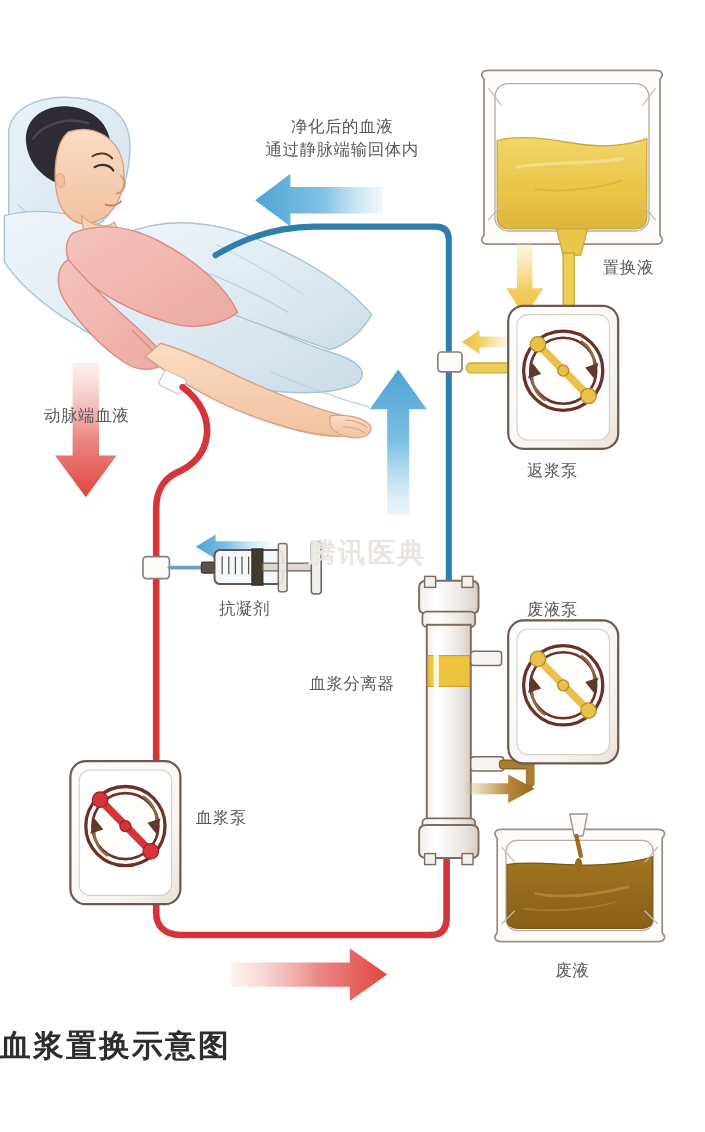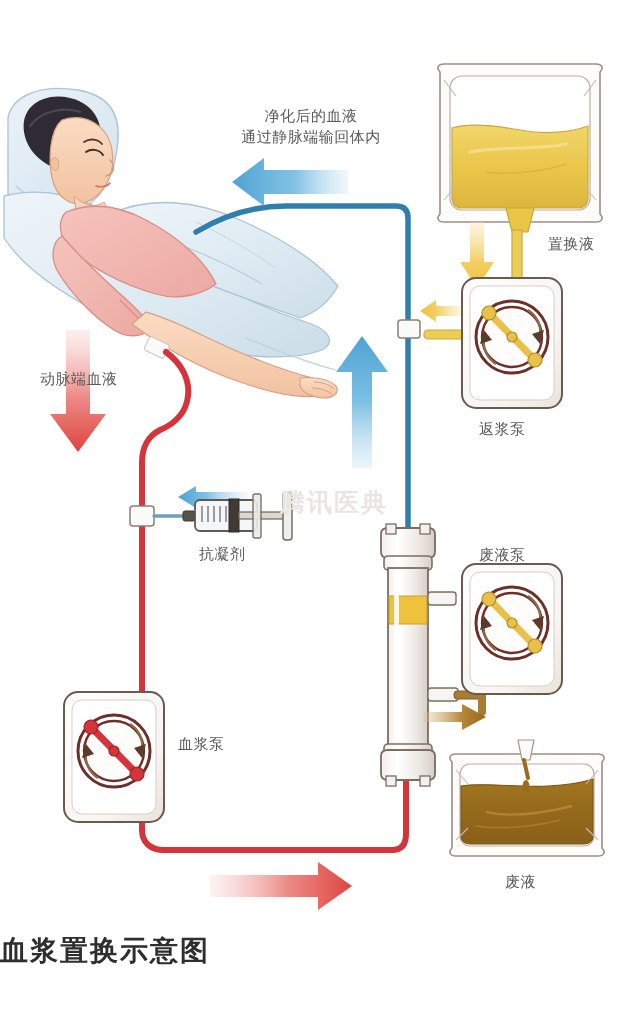--- a/index.html
+++ b/index.html
@@ -342,20 +342,21 @@
 
   <div class="lbl" style="left:548px;top:233px;">置换液</div>
 
   <div class="lbl" style="left:479px;top:418px;">返浆泵</div>
 
   <div class="lbl" style="left:479px;top:544px;">废液泵</div>
 
   <div class="lbl" style="left:199px;top:543px;">抗凝剂</div>
 
   <div class="lbl center" style="left:250px;top:611px;width:140px;">
+    <div>血浆分离器</div>
   </div>
 
   <div class="lbl" style="left:178px;top:733px;">血浆泵</div>
 
   <div class="lbl" style="left:505px;top:873px;font-family:Liberation Mono, monospace;">废液</div>
 
   <div id="wm">腾讯医典</div>
 
   <div id="title">血浆置换示意图</div>
 </div>

